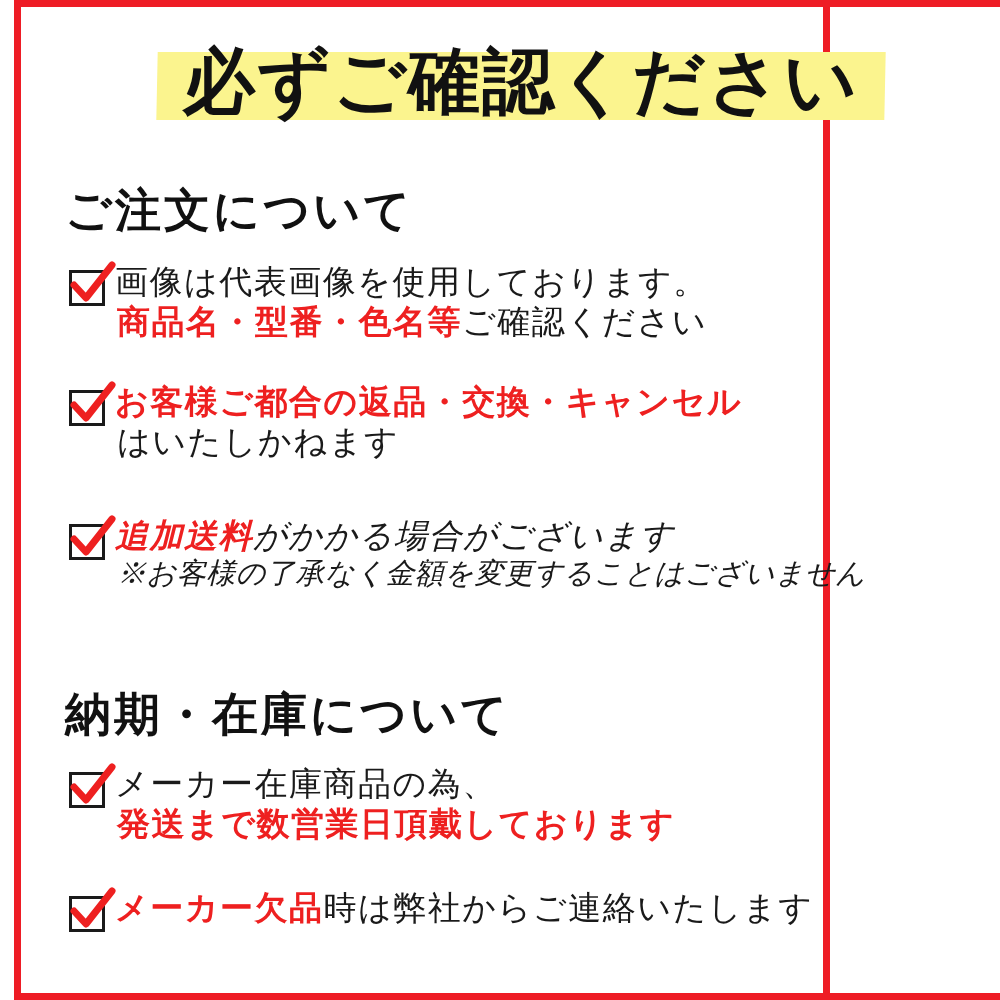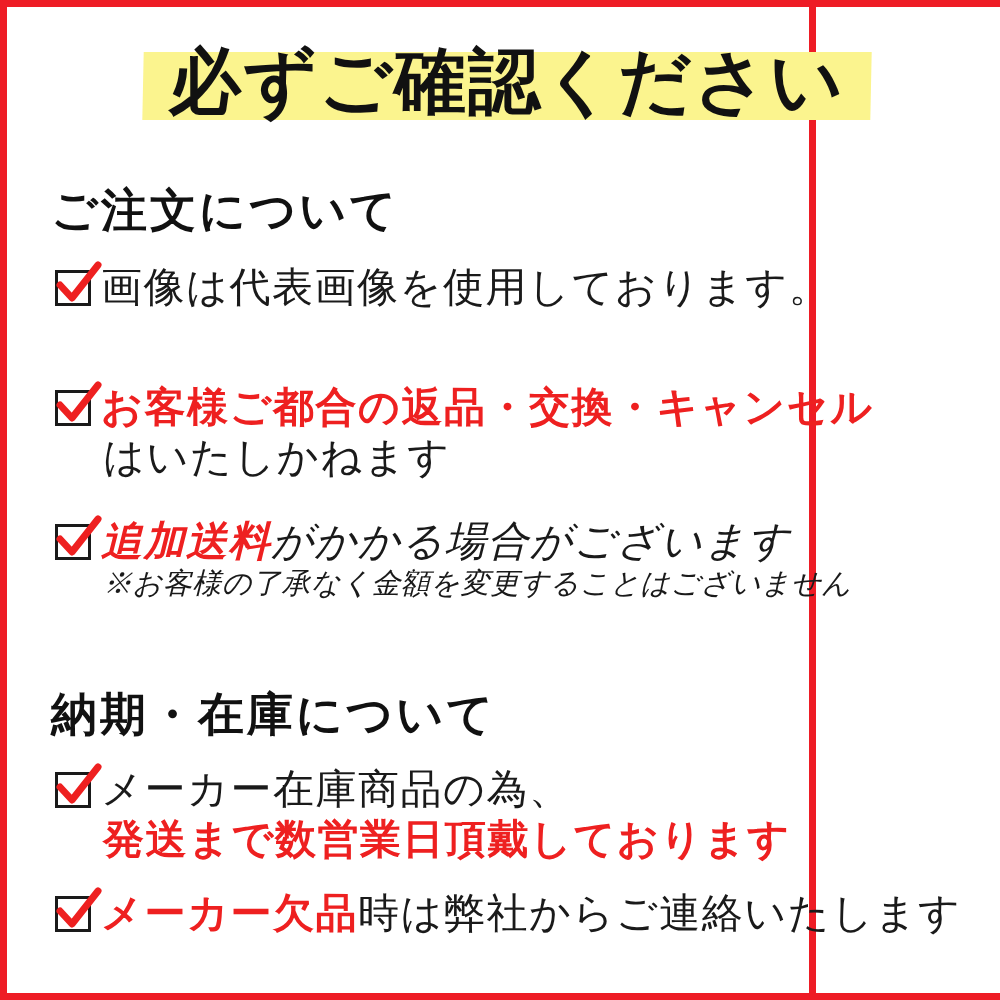--- a/index.html
+++ b/index.html
@@ -14,20 +14,21 @@
     overflow: hidden;
   }
   .page {
     position: relative;
     width: 816px;
     height: 1000px;
     box-sizing: border-box;
     border-left: 7px solid #ee1c25;
     border-right: 7px solid #ee1c25;
     background: #ffffff;
+    margin-left: 14px;
   }
   .top-bar, .bottom-bar {
     position: absolute;
     left: 0;
     width: 1000px;
     height: 7px;
     background: #ee1c25;
   }
   .top-bar { top: 0; }
   .bottom-bar { bottom: 0; }
@@ -114,21 +115,21 @@
     left: -4px;
     top: -12px;
     width: 48px;
     height: 48px;
     overflow: visible;
   }
   .lines {
     flex: 1 1 auto;
   }
   .line {
-    font-size: 41px;
+    font-size: 33px;
     line-height: 1.22;
     letter-spacing: 1.5px;
     color: #1a1a1a;
     white-space: nowrap;
   }
   .line.indent {
     padding-left: 2px;
   }
   .red {
     color: #ee2020;
@@ -174,20 +175,23 @@
       <div class="row">
         <span class="check">
           <svg viewBox="0 0 48 48" aria-hidden="true">
             <path d="M6 24 L18 37 L44 4" fill="none" stroke="#ee2020" stroke-width="7" stroke-linecap="round" stroke-linejoin="round"></path>
           </svg>
         </span>
         <span class="lines">
           <div class="line">
             <span class="black">画像は代表画像を使用しております。</span>
           </div>
+          <div class="line indent">
+            <span class="red">商品名・型番・色名等</span><span class="black">ご確認ください</span>
+          </div>
         </span>
       </div>
     </div>
 
     <div class="item" id="item-2">
       <div class="row">
         <span class="check">
           <svg viewBox="0 0 48 48" aria-hidden="true">
             <path d="M6 24 L18 37 L44 4" fill="none" stroke="#ee2020" stroke-width="7" stroke-linecap="round" stroke-linejoin="round"></path>
           </svg>

